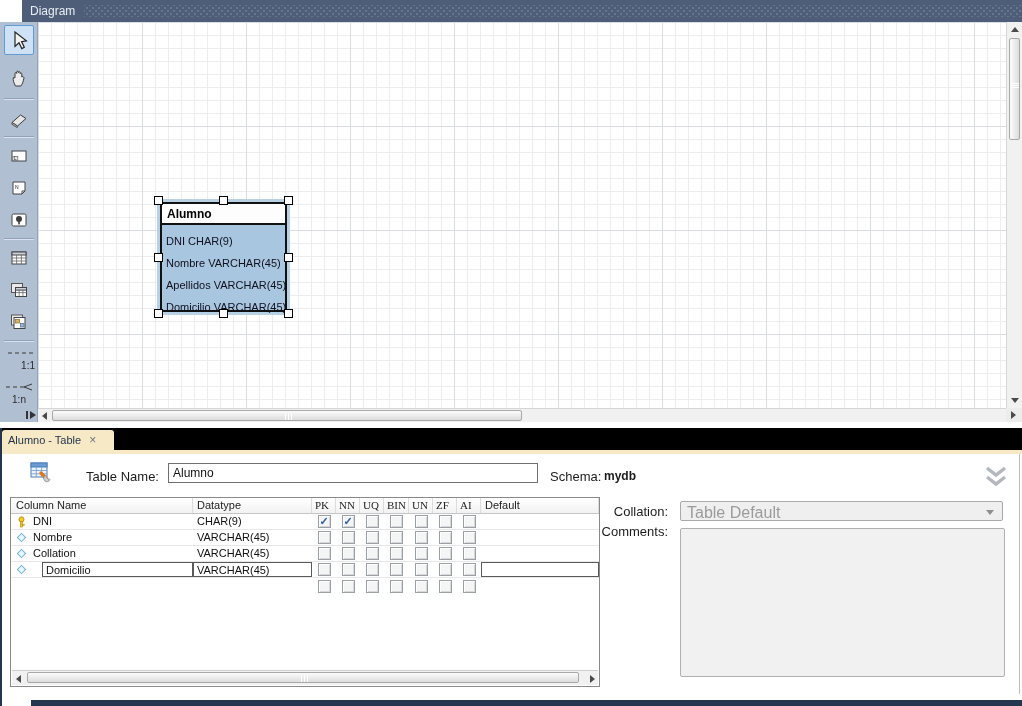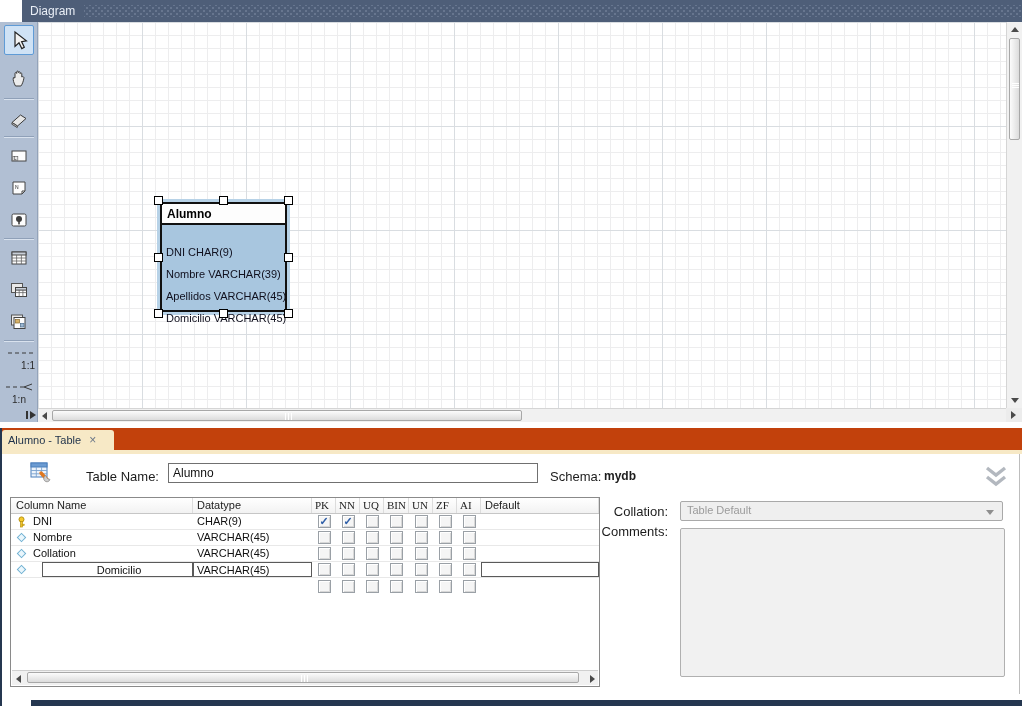--- a/index.html
+++ b/index.html
@@ -40,40 +40,40 @@
       linear-gradient(#d9dde1 1px, transparent 1px),
       linear-gradient(90deg, #d9dde1 1px, transparent 1px),
       linear-gradient(#ededee 1px, transparent 1px),
       linear-gradient(90deg, #ededee 1px, transparent 1px);
     background-size:104px 104px, 104px 104px, 13px 13px, 13px 13px;
     overflow:hidden; }
   #entity { position:absolute; left:122px; top:180px; width:127px; height:110px;
     box-shadow:0 0 0 3px #b7d2e7; background:#a8c6df; border:2px solid #111; }
   #entity-header { height:21px; background:#fdfdfd; border-bottom:2px solid #111;
     font-weight:bold; font-size:12px; color:#000; padding:3px 0 0 5px; }
-  .entity-row { height:22px; padding:21px 0 0 4px; font-size:11px; color:#10101e; white-space:nowrap; }
+  .entity-row { height:22px; padding:10px 0 0 4px; font-size:11px; color:#10101e; white-space:nowrap; }
   .handle { position:absolute; width:9px; height:9px; background:#fff; border:1px solid #000; }
   
   .sb-track-v { position:absolute; left:1006px; top:22px; width:16px; height:386px; background:#f1f1f1; border-left:1px solid #d5d5d5; }
   .sb-track-h { position:absolute; left:38px; top:408px; width:968px; height:14px; background:#f1f1f1; border-top:1px solid #d5d5d5; }
   .sb-thumb { position:absolute; background:linear-gradient(90deg,#fcfcfc,#dcdcdc); border:1px solid #a8a8a8; border-radius:2px; }
   .sb-thumb.h { background:linear-gradient(#fcfcfc,#dcdcdc); }
   .arrow { position:absolute; width:0; height:0; }
   .ar-up   { border-left:4px solid transparent; border-right:4px solid transparent; border-bottom:5px solid #4a4a4a; }
   .ar-down { border-left:4px solid transparent; border-right:4px solid transparent; border-top:5px solid #4a4a4a; }
   .ar-left { border-top:4px solid transparent; border-bottom:4px solid transparent; border-right:5px solid #4a4a4a; }
   .ar-right{ border-top:4px solid transparent; border-bottom:4px solid transparent; border-left:5px solid #4a4a4a; }
   .grip-h { position:absolute; display:flex; gap:2px; }
   .grip-h i { display:block; width:1px; height:7px; background:#9a9a9a; border-right:1px solid #fff; }
   .grip-v { position:absolute; }
   .grip-v i { display:block; width:7px; height:1px; background:#9a9a9a; border-bottom:1px solid #fff; margin-bottom:1px; }
   #corner-br { position:absolute; left:1006px; top:408px; width:16px; height:14px; background:#ececec; }
   
   #gap-strip { position:absolute; left:0; top:422px; width:1022px; height:6px; background:#fff; }
-  #tabbar { position:absolute; left:0; top:428px; width:1022px; height:22px; background:#c2410c; }
+  #tabbar { position:absolute; left:0; top:428px; width:1022px; height:22px; background:#000000; }
   #tab-active { position:absolute; left:2px; top:2px; width:112px; height:20px; background:#f7e9c6;
     border-radius:3px 3px 0 0; display:flex; align-items:center; padding:0 6px; color:#1d3049; font-size:11px; }
   #tab-close { margin-left:8px; color:#6b7788; font-size:12px; line-height:11px; cursor:default; }
   #tab-underline { position:absolute; left:0; top:450px; width:1022px; height:4px; background:#f7e9c6; }
   
   #editor { position:absolute; left:0; top:454px; width:1022px; height:246px; background:#fff; }
   #left-edge { position:absolute; left:0; top:428px; width:2px; height:278px; background:#253750; }
   #right-edge { position:absolute; left:1019px; top:454px; width:1px; height:240px; background:#bdbdbd; }
   #bottom-bar { position:absolute; left:31px; top:700px; width:991px; height:6px; background:#253750; }
   #tbl-icon { position:absolute; left:28px; top:6px; }
@@ -99,29 +99,29 @@
   .c-chk5 { width:25px; display:flex; align-items:center; justify-content:center; padding:0; }
   .c-def  { width:118px; padding:1px 0 0 4px; }
   .g-head .c-name { padding-left:5px; }
   .g-head .c-chk, .g-head .c-chk5 { justify-content:flex-start; padding-left:3px; align-items:flex-start;font-family:Liberation Serif, serif; }
   .row-icon { position:absolute; left:5px; top:2px; }
   .cb { width:13px; height:13px; background:#f5f5f5; border:1px solid #9aa0a6;
     box-shadow:inset 1px 1px 0 #ffffff, inset -1px -1px 0 #d8d8d8;
     font-size:11px; line-height:11px; text-align:center; color:#2f5fa8; font-weight:bold; }
   .editbox { position:absolute; top:0; bottom:0; border:1px solid #5a5a5a; background:#fff;
     font-size:11px; padding:1px 0 0 3px; }
-  .eb-name { left:31px; right:0;text-align:center; }
+  .eb-name { left:31px; right:0; }
   .eb-full { left:0; right:0; }
   
   #grid-hscroll { position:absolute; left:1px; right:1px; bottom:1px; height:15px; background:#f1f1f1; border-top:1px solid #cfcfcf; }
   
   #lbl-collation { position:absolute; left:560px; top:50px; width:108px; text-align:right; }
   #dd-collation { position:absolute; left:680px; top:47px; width:323px; height:20px;
     background:#efefef; border:1px solid #a9a9a9; border-radius:2px; color:#9b9b9b;
-    font-size:11px; padding:2px 0 0 6px; }
+    font-size:16px; padding:2px 0 0 6px; }
   #dd-collation .dd-arrow { position:absolute; right:8px; top:8px; width:0; height:0;
     border-left:4px solid transparent; border-right:4px solid transparent; border-top:5px solid #8e8e8e; }
   #lbl-comments { position:absolute; left:560px; top:70px; width:108px; text-align:right; }
   #ta-comments { position:absolute; left:680px; top:74px; width:325px; height:149px;
     background:#f1f1f1; border:1px solid #b0b0b0; border-radius:2px; }
 </style>
 </head>
 <body>
 
 <div id="app">
@@ -230,21 +230,21 @@
     <div id="toolbar-overflow">
       <span class="bar"></span>
       <span class="tri"></span>
     </div>
   </div>
 
   <div id="canvas">
     <div id="entity">
       <div id="entity-header">Alumno</div>
       <div class="entity-row">DNI CHAR(9)</div>
-      <div class="entity-row">Nombre VARCHAR(39)</div>
+      <div class="entity-row">Nombre VARCHAR(45)</div>
       <div class="entity-row">Apellidos VARCHAR(45)</div>
       <div class="entity-row">Domicilio VARCHAR(45)</div>
       <div class="handle" style="left:-8px; top:-8px;"></div>
       <div class="handle" style="left:57px; top:-8px;"></div>
       <div class="handle" style="right:-8px; top:-8px;"></div>
       <div class="handle" style="left:-8px; top:49px;"></div>
       <div class="handle" style="right:-8px; top:49px;"></div>
       <div class="handle" style="left:-8px; bottom:-8px;"></div>
       <div class="handle" style="left:57px; bottom:-8px;"></div>
       <div class="handle" style="right:-8px; bottom:-8px;"></div>

